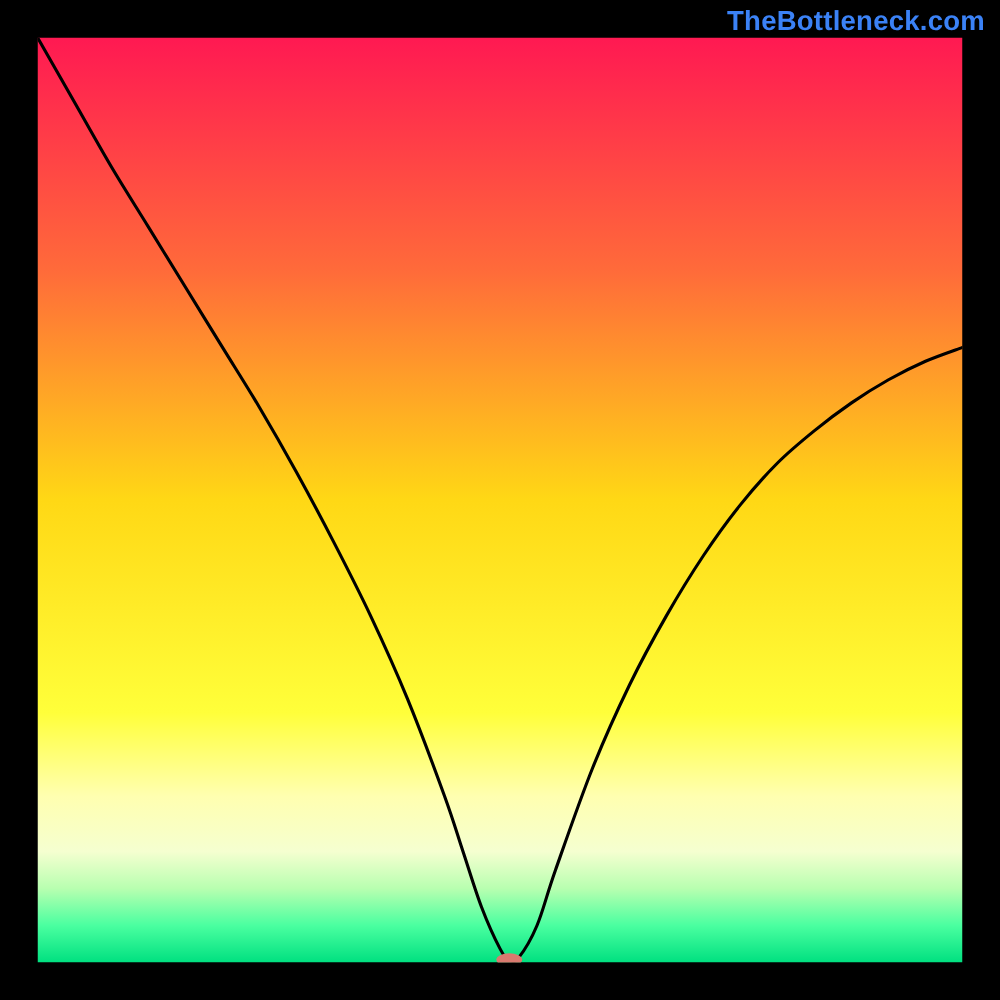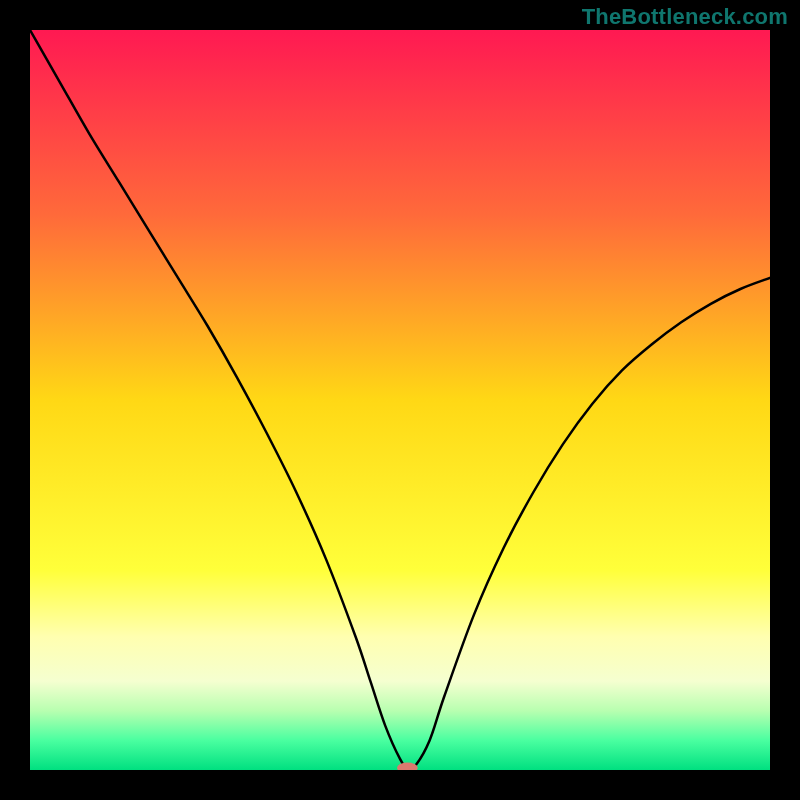--- a/index.html
+++ b/index.html
@@ -16,21 +16,21 @@
     width: 800px;
     height: 800px;
     background: #000;
   }
   .watermark {
     position: absolute;
     top: 4px;
     right: 12px;
     font-size: 22px;
     font-weight: 600;
-    color: #0f766e;
+    color: #3b82f6;
     letter-spacing: 0.2px;
     z-index: 10;
   }
   .plot-area {
     position: absolute;
     left: 30px;
     top: 30px;
     width: 740px;
     height: 740px;
     

